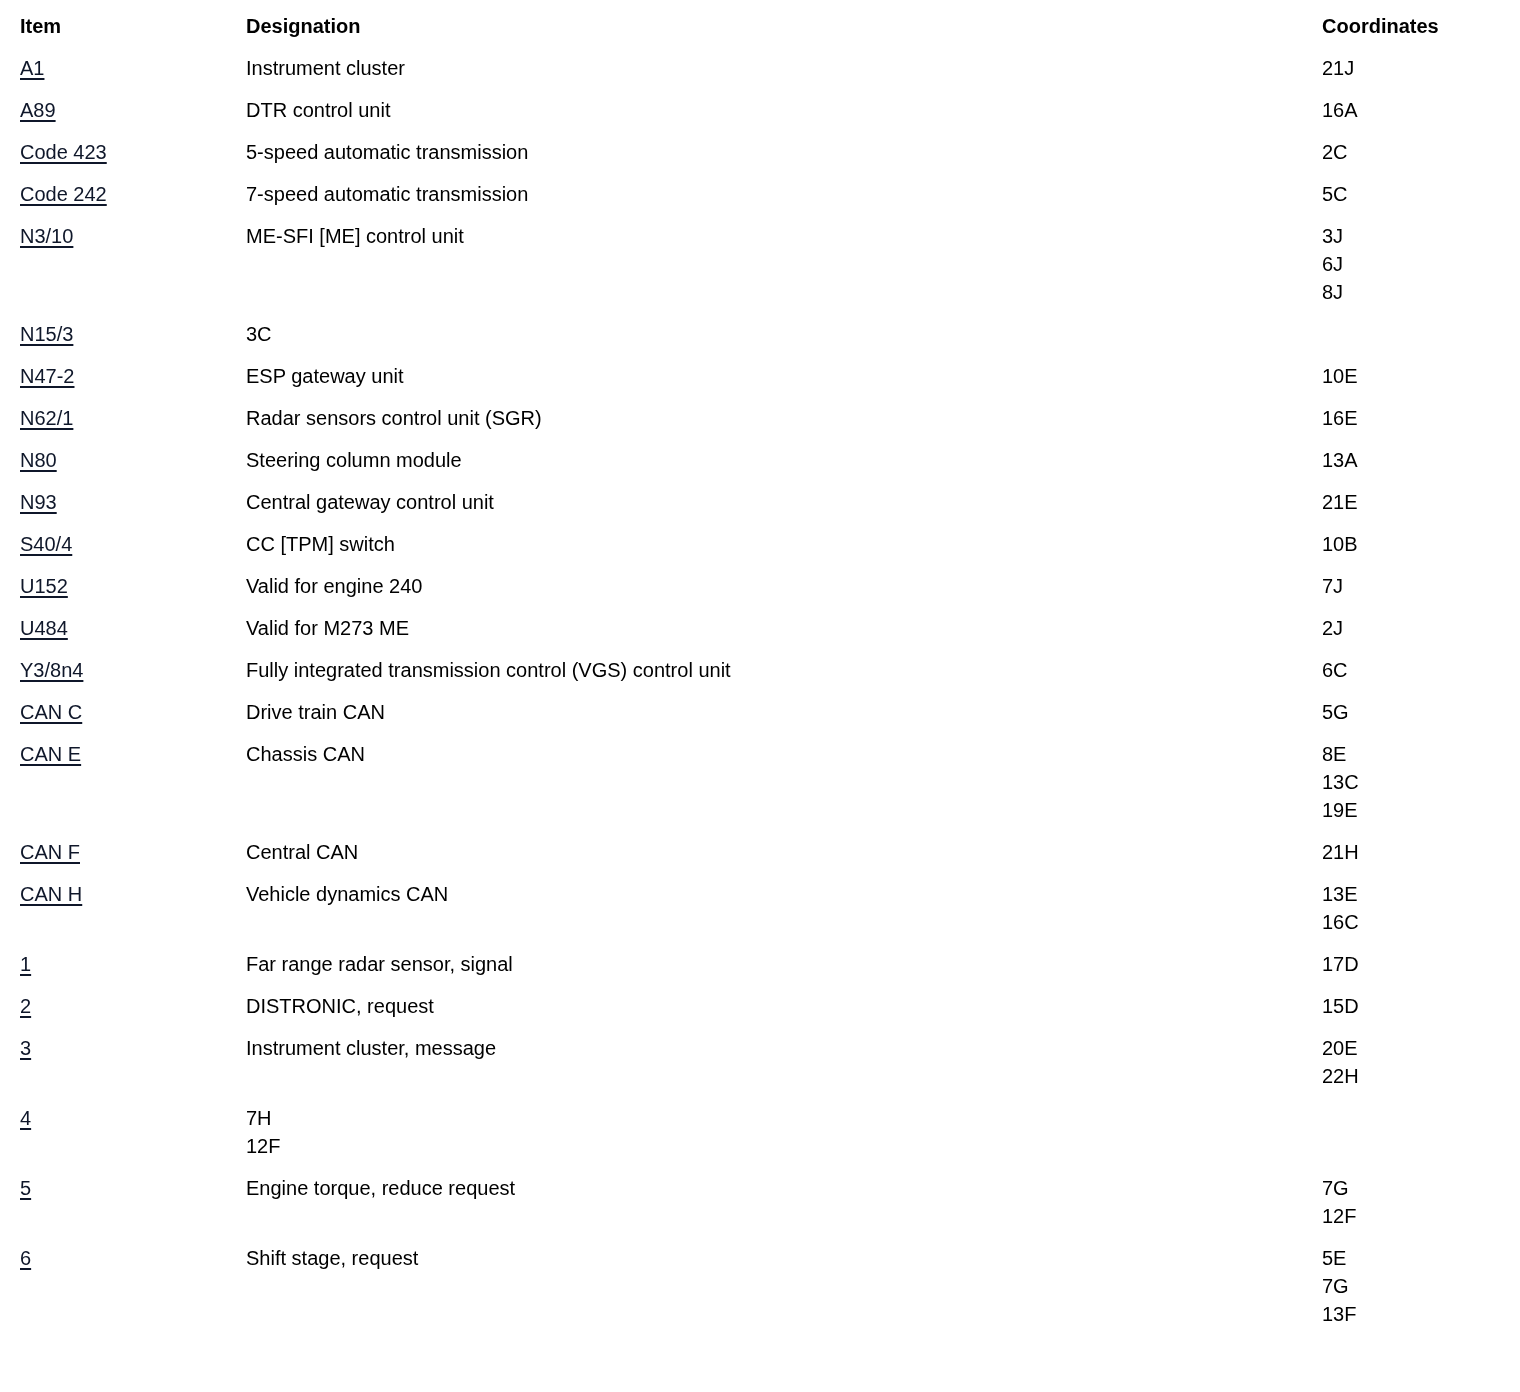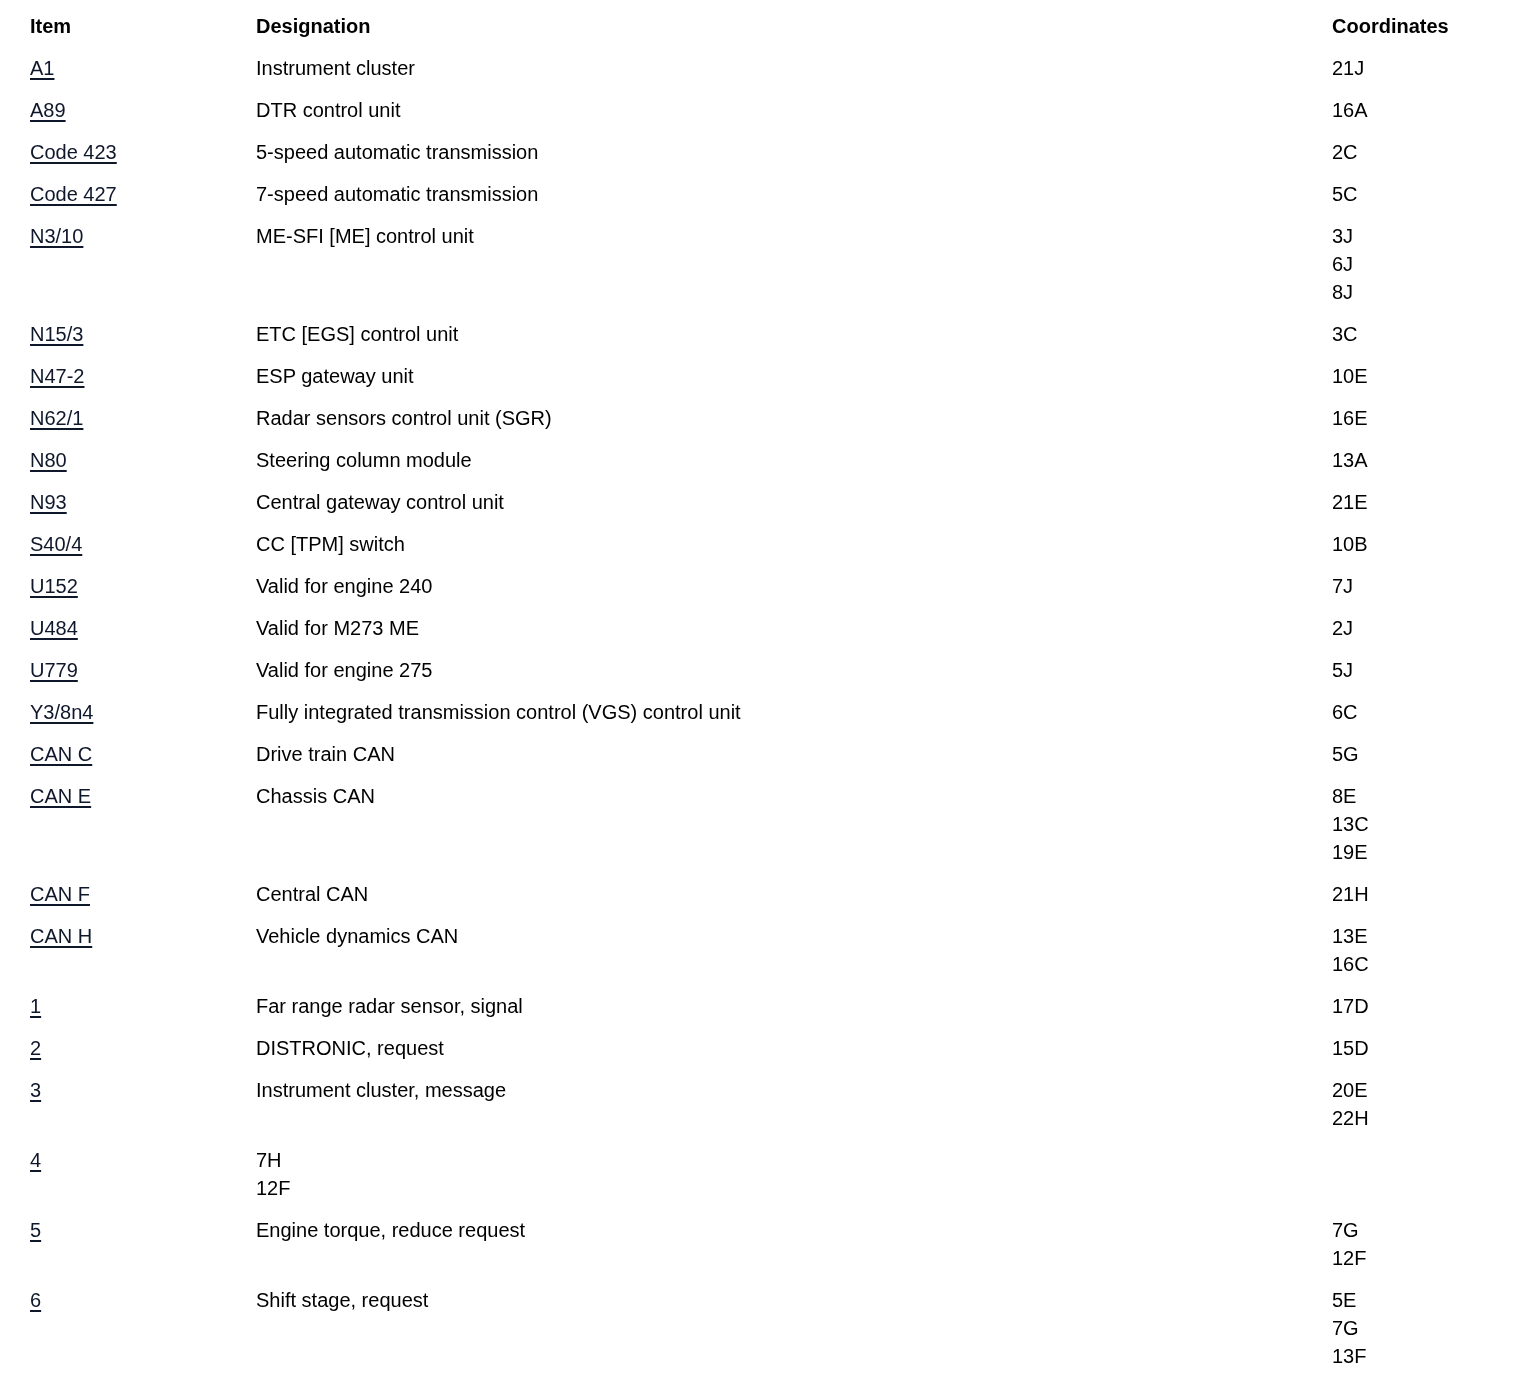--- a/index.html
+++ b/index.html
@@ -12,21 +12,20 @@
   body {
     width: 1520px;
     min-height: 1392px;
     box-sizing: border-box;
     padding: 12px 20px 10px 20px;
     font-size: 20px;
     line-height: 28px;
   }
   .table {
     width: 100%;
-    margin-left: 10px;
   }
   .row {
     display: grid;
     grid-template-columns: 226px 1076px auto;
     align-items: start;
     margin-bottom: 14px;
   }
   .row.header {
     font-weight: bold;
   }
@@ -78,21 +77,21 @@
       <span class="item-link">Code 423</span>
     </div>
     <div class="col-desig">5-speed automatic transmission</div>
     <div class="col-coord">
           <div class="coord-line">2C</div>
         </div>
   </div>
 
   <div class="row">
     <div class="col-item">
-      <span class="item-link">Code 427</span>
+      <span class="item-link">Code 242</span>
     </div>
     <div class="col-desig">7-speed automatic transmission</div>
     <div class="col-coord">
           <div class="coord-line">5C</div>
         </div>
   </div>
 
   <div class="row">
     <div class="col-item">
       <span class="item-link">N3/10</span>
@@ -102,21 +101,20 @@
           <div class="coord-line">3J</div>
           <div class="coord-line">6J</div>
           <div class="coord-line">8J</div>
         </div>
   </div>
 
   <div class="row">
     <div class="col-item">
       <span class="item-link">N15/3</span>
     </div>
-    <div class="col-desig">ETC [EGS] control unit</div>
     <div class="col-coord">
           <div class="coord-line">3C</div>
         </div>
   </div>
 
   <div class="row">
     <div class="col-item">
       <span class="item-link">N47-2</span>
     </div>
     <div class="col-desig">ESP gateway unit</div>
@@ -178,29 +176,20 @@
   <div class="row">
     <div class="col-item">
       <span class="item-link">U484</span>
     </div>
     <div class="col-desig">Valid for M273 ME</div>
     <div class="col-coord">
           <div class="coord-line">2J</div>
         </div>
   </div>
 
-  <div class="row">
-    <div class="col-item">
-      <span class="item-link">U779</span>
-    </div>
-    <div class="col-desig">Valid for engine 275</div>
-    <div class="col-coord">
-          <div class="coord-line">5J</div>
-        </div>
-  </div>
 
   <div class="row">
     <div class="col-item">
       <span class="item-link">Y3/8n4</span>
     </div>
     <div class="col-desig">Fully integrated transmission control (VGS) control unit</div>
     <div class="col-coord">
           <div class="coord-line">6C</div>
         </div>
   </div>

